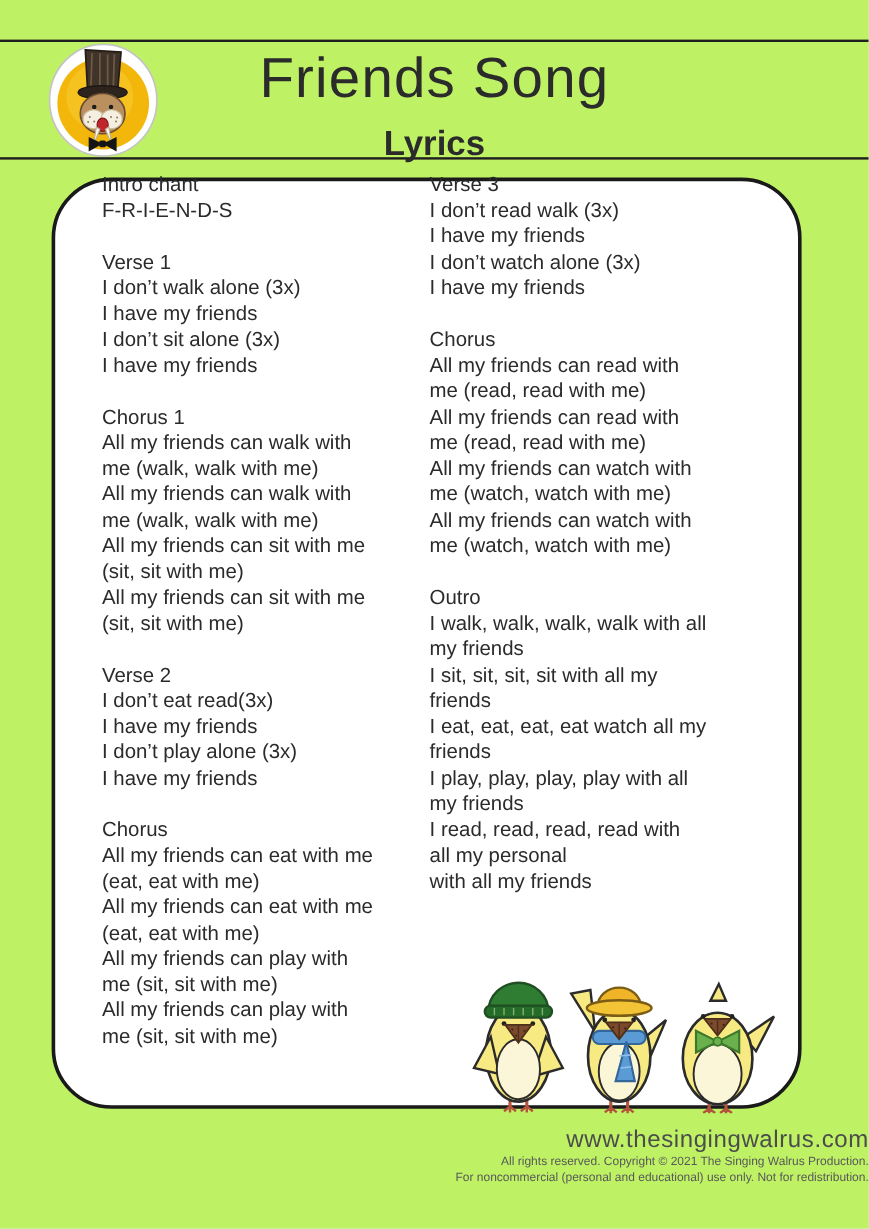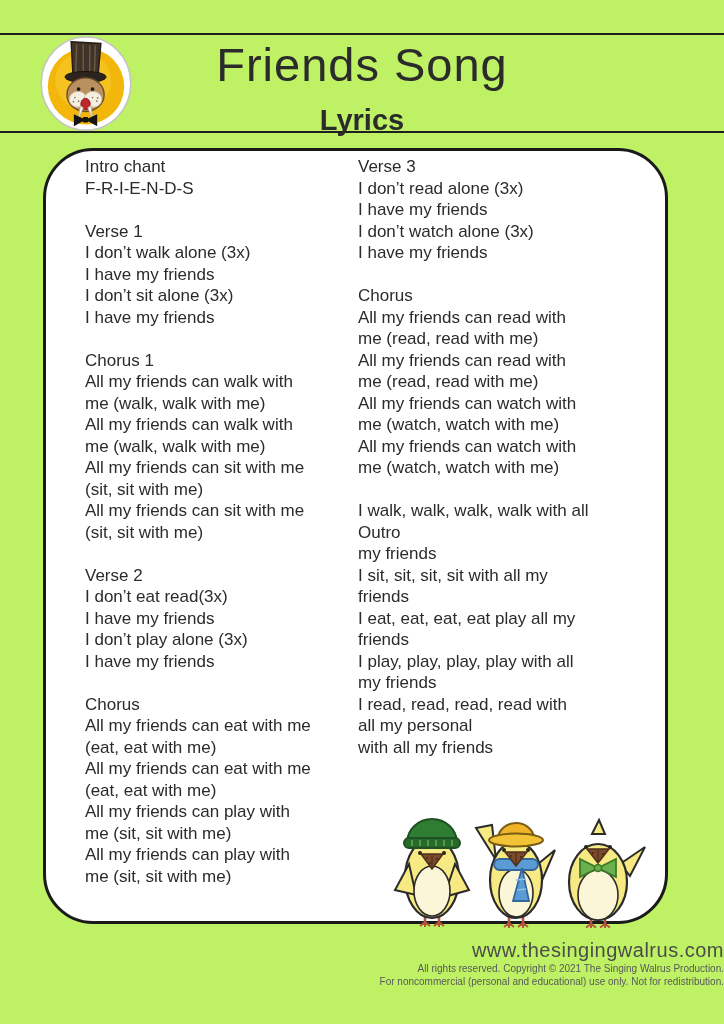--- a/index.html
+++ b/index.html
@@ -12,21 +12,21 @@
   .rule-top{top:33px;}
   .rule-mid{top:131px;}
   .logo{position:absolute;left:39px;top:36px;width:94px;height:95px;z-index:5;}
   .title-block{position:absolute;left:0;top:38px;width:724px;text-align:center;z-index:2;}
   .page-title{font-size:47px;line-height:54px;font-weight:400;letter-spacing:1px;color:#2b2b2b;}
   .page-subtitle{font-size:29px;line-height:32px;font-weight:700;margin-top:12px;color:#2b2b2b;}
   .lyrics-box{
     position:absolute;left:43px;top:148px;width:619px;height:770px;
     border:3px solid #1a1a1a;border-radius:50px;background:#fff;
   }
-  .col{position:absolute;top:156px;}
+  .col{position:absolute;top:143px;}
   .col-left{left:85px;width:275px;}
   .col-right{left:358px;width:305px;}
   .section{margin:0 0 21.5px 0;}
   .line{font-size:17px;line-height:21.5px;white-space:nowrap;color:#2b2b2b;}
   .chicks{position:absolute;left:392px;top:802px;width:256px;height:126px;z-index:3;}
   .footer{position:absolute;left:0;top:938px;width:724px;text-align:right;}
   .footer-url{font-size:20px;line-height:24px;color:#4c4c4c;letter-spacing:0.5px;}
   .footer-small{font-size:10px;line-height:13px;color:#58585a;}
 </style>
 </head>
@@ -114,43 +114,43 @@
         <div class="line">(eat, eat with me)</div>
         <div class="line">All my friends can play with</div>
         <div class="line">me (sit, sit with me)</div>
         <div class="line">All my friends can play with</div>
         <div class="line">me (sit, sit with me)</div>
       </div>
     </div>
   <div class="col col-right">
       <div class="section">
         <div class="line">Verse 3</div>
-        <div class="line">I don’t read alone (3x)</div>
+        <div class="line">I don’t read walk (3x)</div>
         <div class="line">I have my friends</div>
         <div class="line">I don’t watch alone (3x)</div>
         <div class="line">I have my friends</div>
       </div>
       <div class="section">
         <div class="line">Chorus</div>
         <div class="line">All my friends can read with</div>
         <div class="line">me (read, read with me)</div>
         <div class="line">All my friends can read with</div>
         <div class="line">me (read, read with me)</div>
         <div class="line">All my friends can watch with</div>
         <div class="line">me (watch, watch with me)</div>
         <div class="line">All my friends can watch with</div>
         <div class="line">me (watch, watch with me)</div>
       </div>
       <div class="section">
+        <div class="line">Outro</div>
         <div class="line">I walk, walk, walk, walk with all</div>
-        <div class="line">Outro</div>
         <div class="line">my friends</div>
         <div class="line">I sit, sit, sit, sit with all my</div>
         <div class="line">friends</div>
-        <div class="line">I eat, eat, eat, eat play all my</div>
+        <div class="line">I eat, eat, eat, eat watch all my</div>
         <div class="line">friends</div>
         <div class="line">I play, play, play, play with all</div>
         <div class="line">my friends</div>
         <div class="line">I read, read, read, read with</div>
         <div class="line">all my personal</div>
         <div class="line">with all my friends</div>
       </div>
     </div>
 
   <svg class="chicks" viewBox="0 0 256 126" aria-hidden="true">

